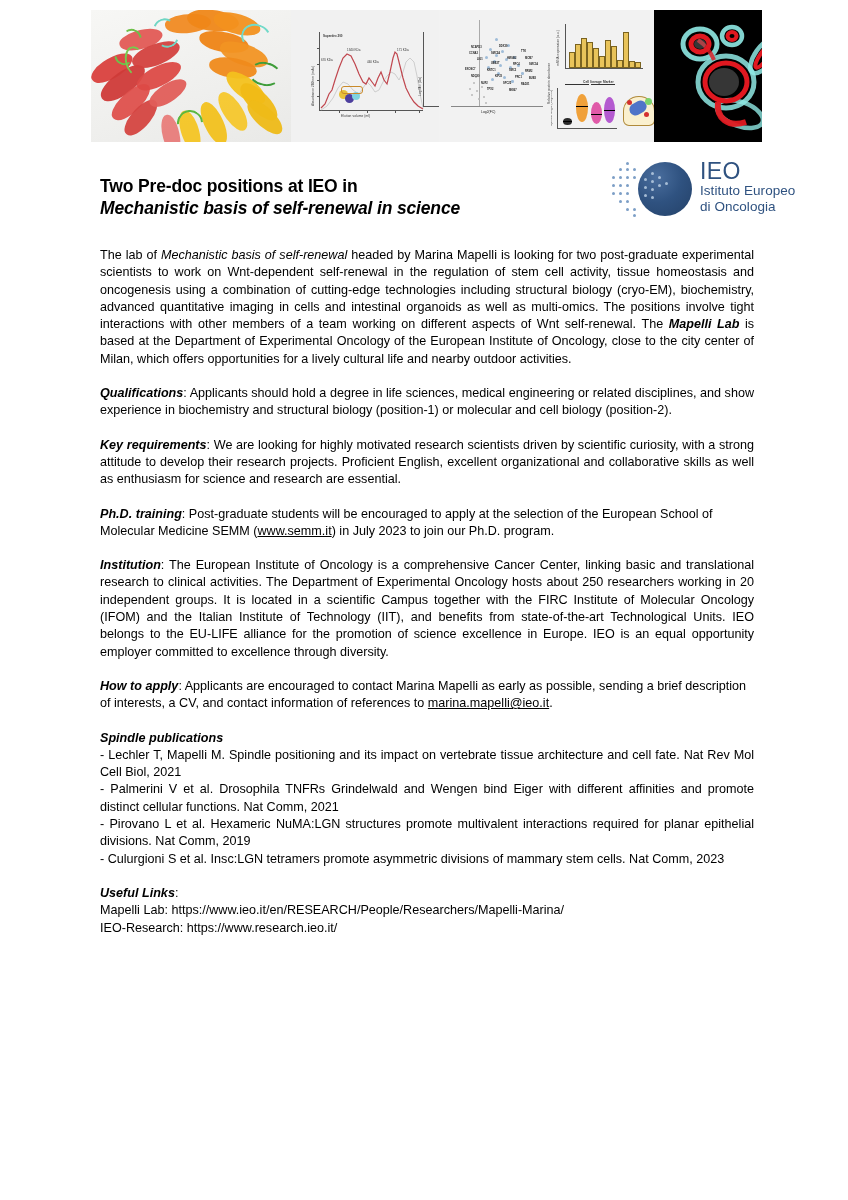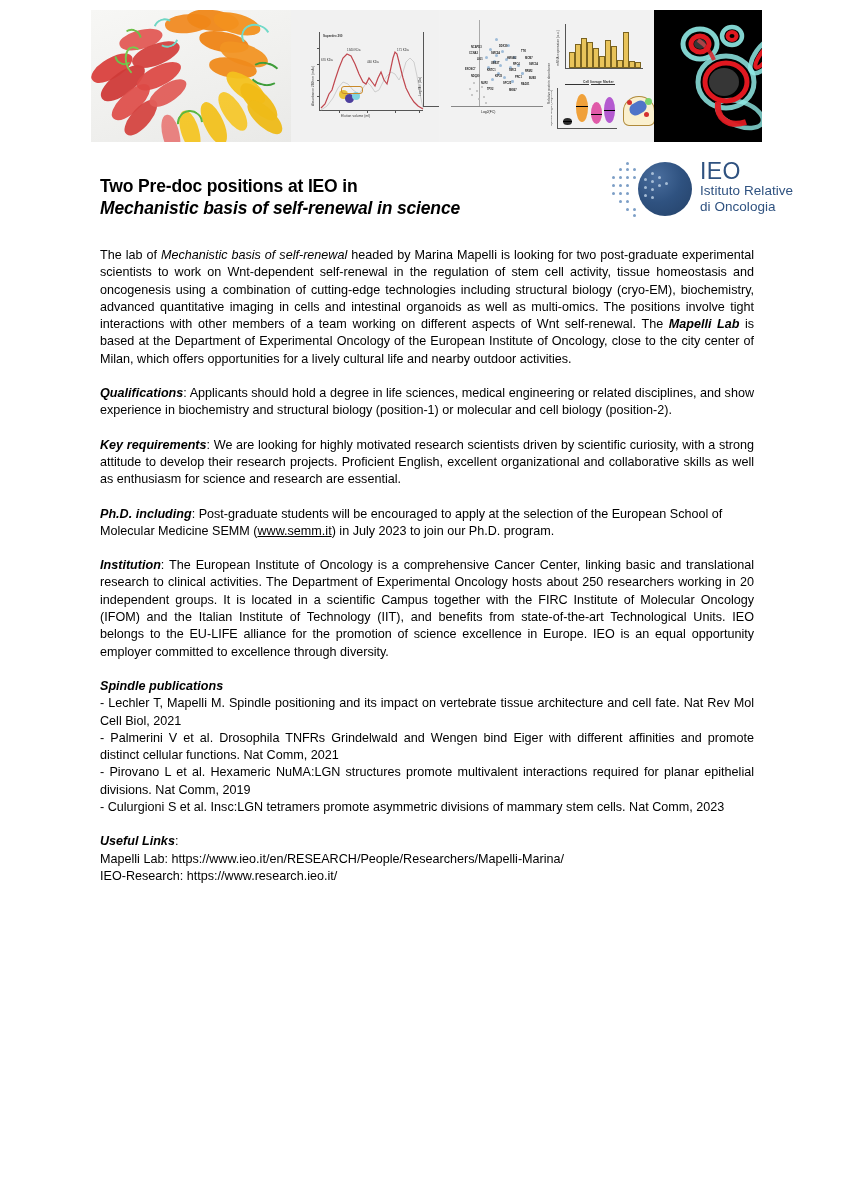--- a/index.html
+++ b/index.html
@@ -401,37 +401,38 @@
     <div class="logo-circle-dot" style="left:13px; top:10px;"></div>
     <div class="logo-circle-dot" style="left:13px; top:18px;"></div>
     <div class="logo-circle-dot" style="left:13px; top:26px;"></div>
     <div class="logo-circle-dot" style="left:13px; top:34px;"></div>
     <div class="logo-circle-dot" style="left:20px; top:14px;"></div>
     <div class="logo-circle-dot" style="left:20px; top:22px;"></div>
     <div class="logo-circle-dot" style="left:27px; top:20px;"></div>
   </div>
   <div class="logo-text">
     <div class="logo-ieo">IEO</div>
-    <div class="logo-sub">Istituto Relative</div>
+    <div class="logo-sub">Istituto Europeo</div>
     <div class="logo-sub">di Oncologia</div>
   </div>
 </div>
 
 <div class="doc-body">
 
   <p class="para"><span>The lab of </span><span class="it">Mechanistic basis of self-renewal</span><span> headed by Marina Mapelli is looking for two post-graduate experimental scientists to work on Wnt-dependent self-renewal in the regulation of stem cell activity, tissue homeostasis and oncogenesis using a combination of cutting-edge technologies including structural biology (cryo-EM), biochemistry, advanced quantitative imaging in cells and intestinal organoids as well as multi-omics. The positions involve tight interactions with other members of a team working on different aspects of Wnt self-renewal. The </span><span class="bi">Mapelli Lab</span><span> is based at the Department of Experimental Oncology of the European Institute of Oncology, close to the city center of Milan, which offers opportunities for a lively cultural life and nearby outdoor activities.</span></p>
 
   <p class="para"><span class="lead">Qualifications</span><span>: Applicants should hold a degree in life sciences, medical engineering or related disciplines, and show experience in biochemistry and structural biology (position-1) or molecular and cell biology (position-2).</span></p>
 
   <p class="para"><span class="lead">Key requirements</span><span>: We are looking for highly motivated research scientists driven by scientific curiosity, with a strong attitude to develop their research projects. Proficient English, excellent organizational and collaborative skills as well as enthusiasm for science and research are essential.</span></p>
 
-  <p class="para last-left"><span class="lead">Ph.D. including</span><span>: Post-graduate students will be encouraged to apply at the selection of the European School of Molecular Medicine SEMM (</span><span class="ul">www.semm.it</span><span>) in July 2023 to join our Ph.D. program.</span></p>
+  <p class="para last-left"><span class="lead">Ph.D. training</span><span>: Post-graduate students will be encouraged to apply at the selection of the European School of Molecular Medicine SEMM (</span><span class="ul">www.semm.it</span><span>) in July 2023 to join our Ph.D. program.</span></p>
 
   <p class="para"><span class="lead">Institution</span><span>: The European Institute of Oncology is a comprehensive Cancer Center, linking basic and translational research to clinical activities. The Department of Experimental Oncology hosts about 250 researchers working in 20 independent groups. It is located in a scientific Campus together with the FIRC Institute of Molecular Oncology (IFOM) and the Italian Institute of Technology (IIT), and benefits from state-of-the-art Technological Units. IEO belongs to the EU-LIFE alliance for the promotion of science excellence in Europe. IEO is an equal opportunity employer committed to excellence through diversity.</span></p>
 
+  <p class="para last-left"><span class="lead">How to apply</span><span>: Applicants are encouraged to contact Marina Mapelli as early as possible, sending a brief description of interests, a CV, and contact information of references to </span><span class="ul">marina.mapelli@ieo.it</span><span>.</span></p>
 
   <div class="block">
     <div class="pubs-head">Spindle publications</div>
     <p class="pub-item">- Lechler T, Mapelli M. Spindle positioning and its impact on vertebrate tissue architecture and cell fate. Nat Rev Mol Cell Biol, 2021</p>
     <p class="pub-item">- Palmerini V et al. Drosophila TNFRs Grindelwald and Wengen bind Eiger with different affinities and promote distinct cellular functions. Nat Comm, 2021</p>
     <p class="pub-item">- Pirovano L et al. Hexameric NuMA:LGN structures promote multivalent interactions required for planar epithelial divisions. Nat Comm, 2019</p>
     <p class="pub-item">- Culurgioni S et al. Insc:LGN tetramers promote asymmetric divisions of mammary stem cells. Nat Comm, 2023</p>
   </div>
 
   <div class="block">

